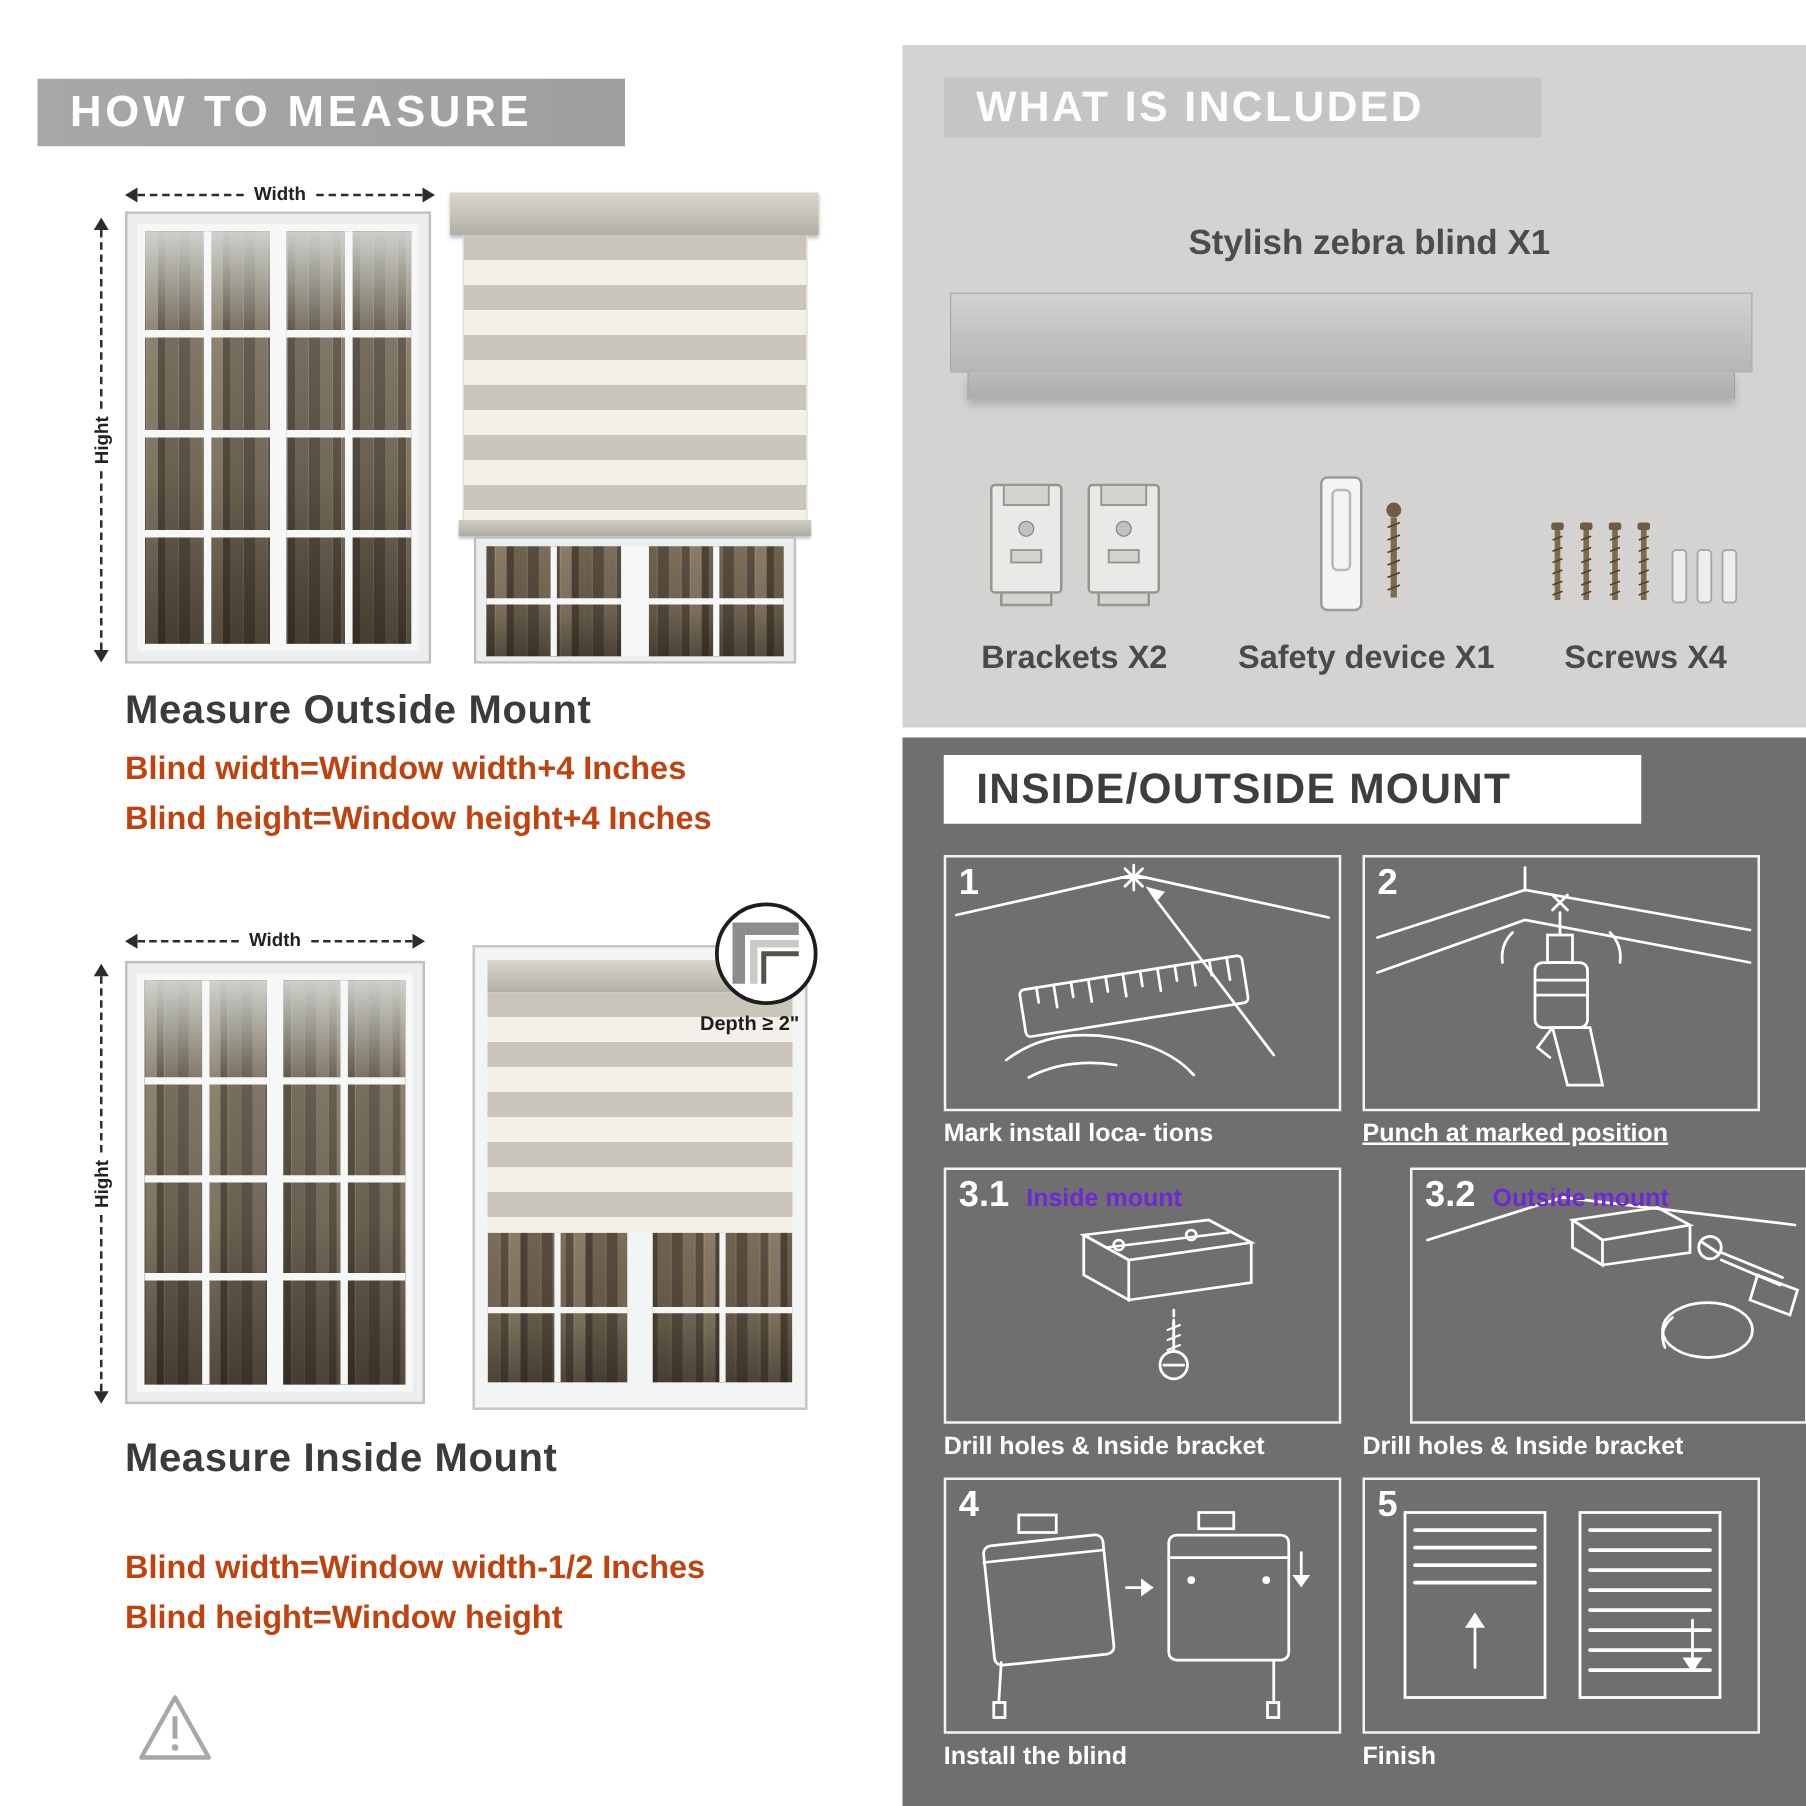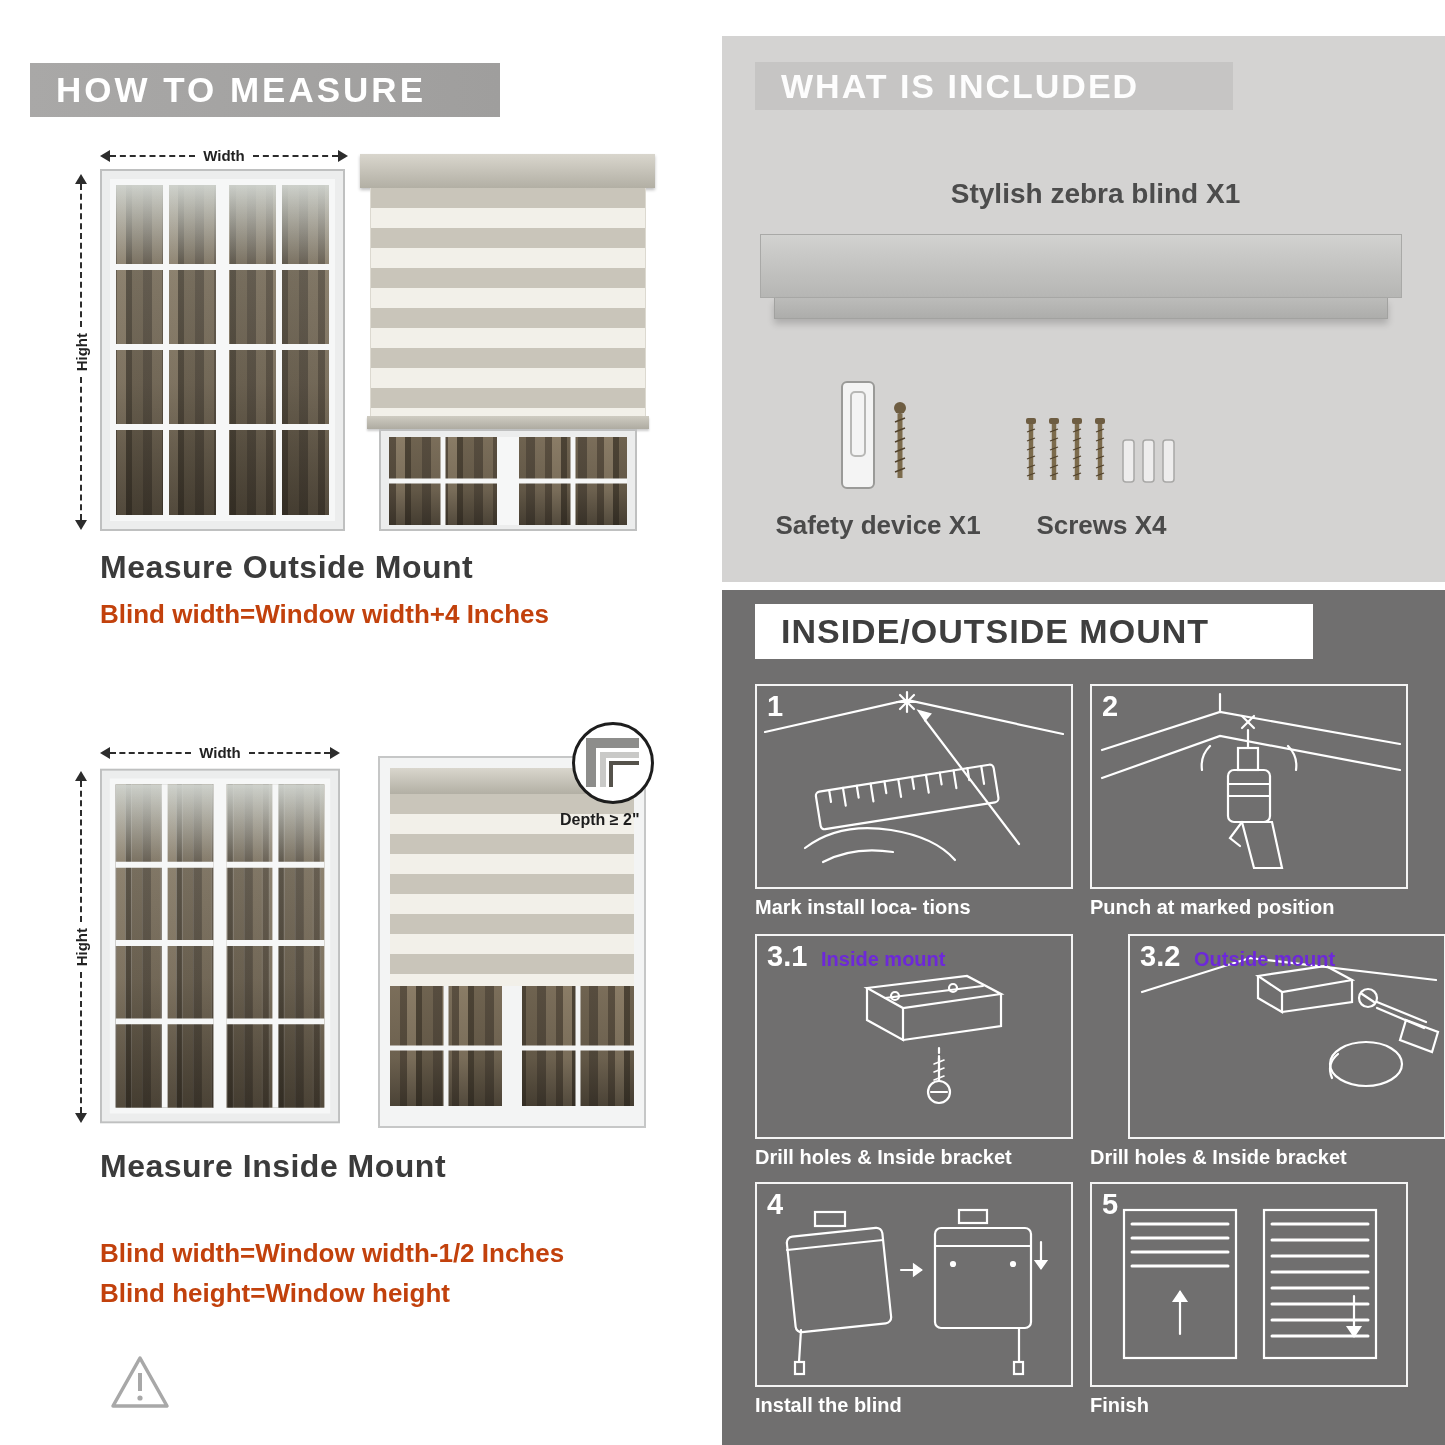--- a/index.html
+++ b/index.html
@@ -164,20 +164,21 @@
         <line x1="64" y1="8" x2="64" y2="96"></line>
         <line x1="194" y1="8" x2="194" y2="96"></line>
         <line x1="10" y1="52" x2="118" y2="52"></line>
         <line x1="140" y1="52" x2="248" y2="52"></line>
       </g>
     </svg>
   </div>
 
   <div class="t-title" style="left:100px;top:513px;">Measure Outside Mount</div>
   <div class="t-line" style="left:100px;top:563px;">Blind width=Window width+4 Inches</div>
+  <div class="t-line" style="left:100px;top:603px;">Blind height=Window height+4 Inches</div>
 
   <div class="h-arrow" style="left:100px;top:710px;width:240px;">
     <span class="ah left"></span>
     <span class="line"></span>
     <span class="albl">Width</span>
     <span class="line"></span>
     <span class="ah right"></span>
   </div>
   <div class="v-arrow" style="left:74px;top:735px;height:352px;">
     <span class="av up"></span>
@@ -251,20 +252,45 @@
   <div class="light-block"></div>
   <div class="included-bar">WHAT IS INCLUDED</div>
   <div class="product-title">Stylish zebra blind X1</div>
 
   <div class="headrail">
     <div class="rail-main"></div>
     <div class="rail-lip"></div>
   </div>
 
   <div class="items-row">
+    <div class="item-cell" style="width:215px;">
+      <div class="item-icon">
+        <svg width="150" height="118" viewBox="0 0 150 118">
+          <g fill="#e9e9e8" stroke="#96968f" stroke-width="2">
+            <rect x="8" y="10" width="56" height="86" rx="3"></rect>
+            <rect x="86" y="10" width="56" height="86" rx="3"></rect>
+          </g>
+          <g fill="#d2d2d0" stroke="#96968f" stroke-width="1.5">
+            <rect x="18" y="10" width="36" height="16"></rect>
+            <rect x="96" y="10" width="36" height="16"></rect>
+            <rect x="24" y="62" width="24" height="10"></rect>
+            <rect x="102" y="62" width="24" height="10"></rect>
+          </g>
+          <g fill="#c0c0be" stroke="#8a8a88">
+            <circle cx="36" cy="45" r="6"></circle>
+            <circle cx="114" cy="45" r="6"></circle>
+          </g>
+          <g fill="none" stroke="#96968f" stroke-width="2">
+            <path d="M16 96 L16 106 L56 106 L56 96"></path>
+            <path d="M94 96 L94 106 L134 106 L134 96"></path>
+          </g>
+        </svg>
+      </div>
+      <div class="item-label">Brackets X2</div>
+    </div>
 
     <div class="item-cell" style="width:252px;">
       <div class="item-icon">
         <svg width="100" height="118" viewBox="0 0 100 118">
           <rect x="14" y="4" width="32" height="106" rx="5" fill="rgba(255,255,255,0.75)" stroke="#9a9a98" stroke-width="2"></rect>
           <rect x="23" y="14" width="14" height="64" rx="4" fill="none" stroke="#b8b8b6" stroke-width="2"></rect>
           <circle cx="72" cy="30" r="6" fill="#6e5d42"></circle>
           <line x1="72" y1="36" x2="72" y2="100" stroke="#7c6b4c" stroke-width="5"></line>
           <g stroke="#51422c" stroke-width="1.5">
             <line x1="67" y1="44" x2="77" y2="40"></line>
@@ -398,21 +424,21 @@
         <path d="M150 136 l30 0 l10 46 l-28 0 z"></path>
         <path d="M150 136 l-12 16 l10 8"></path>
         <path d="M118 60 q-10 10 -8 24"></path>
         <path d="M196 60 q10 10 8 24"></path>
       </g>
     </svg>
     <span class="num">2</span>
   </div>
 
   <div class="caption" style="left:755px;top:860px;">Mark install loca- tions</div>
-  <div class="caption" style="left:1090px;top:860px;">Punch at  marked position</div>
+  <div class="caption" style="left:1090px;top:860px;text-decoration:underline;">Punch at  marked position</div>
 
   <div class="panel" style="left:755px;top:898px;">
     <svg width="314" height="201" viewBox="0 0 314 201">
       <g fill="none" stroke="#ffffff" stroke-width="2.2" stroke-linecap="round">
         <path d="M110 52 L210 40 L244 58 L146 72 Z"></path>
         <path d="M110 52 L110 84 L146 104 L146 72"></path>
         <path d="M244 58 L244 90 L146 104"></path>
         <line x1="128" y1="62" x2="226" y2="50"></line>
         <circle cx="196" cy="52" r="4"></circle>
         <circle cx="138" cy="60" r="4"></circle>

